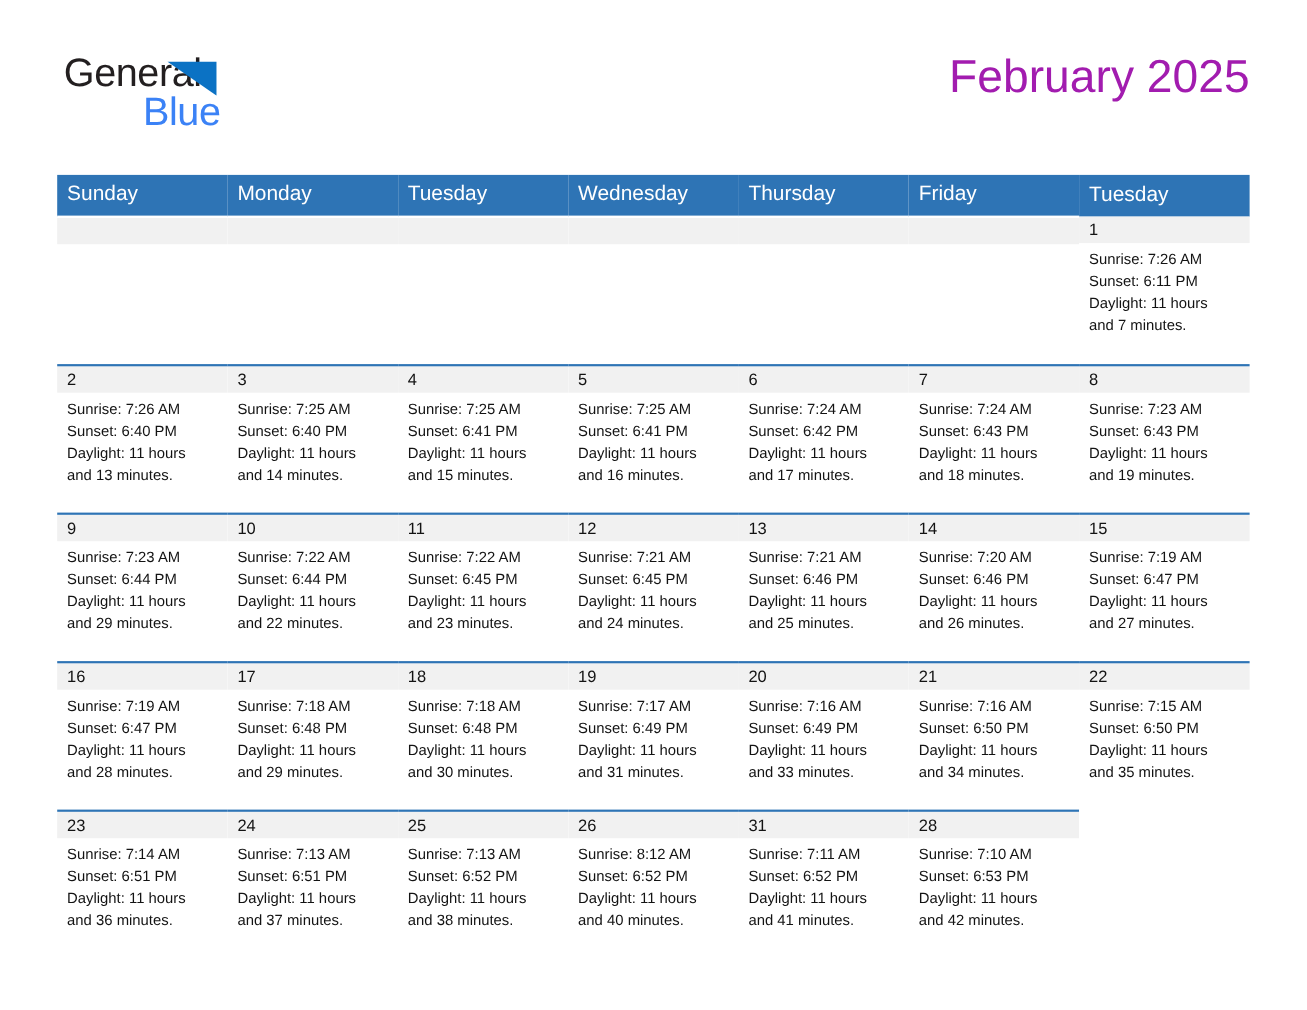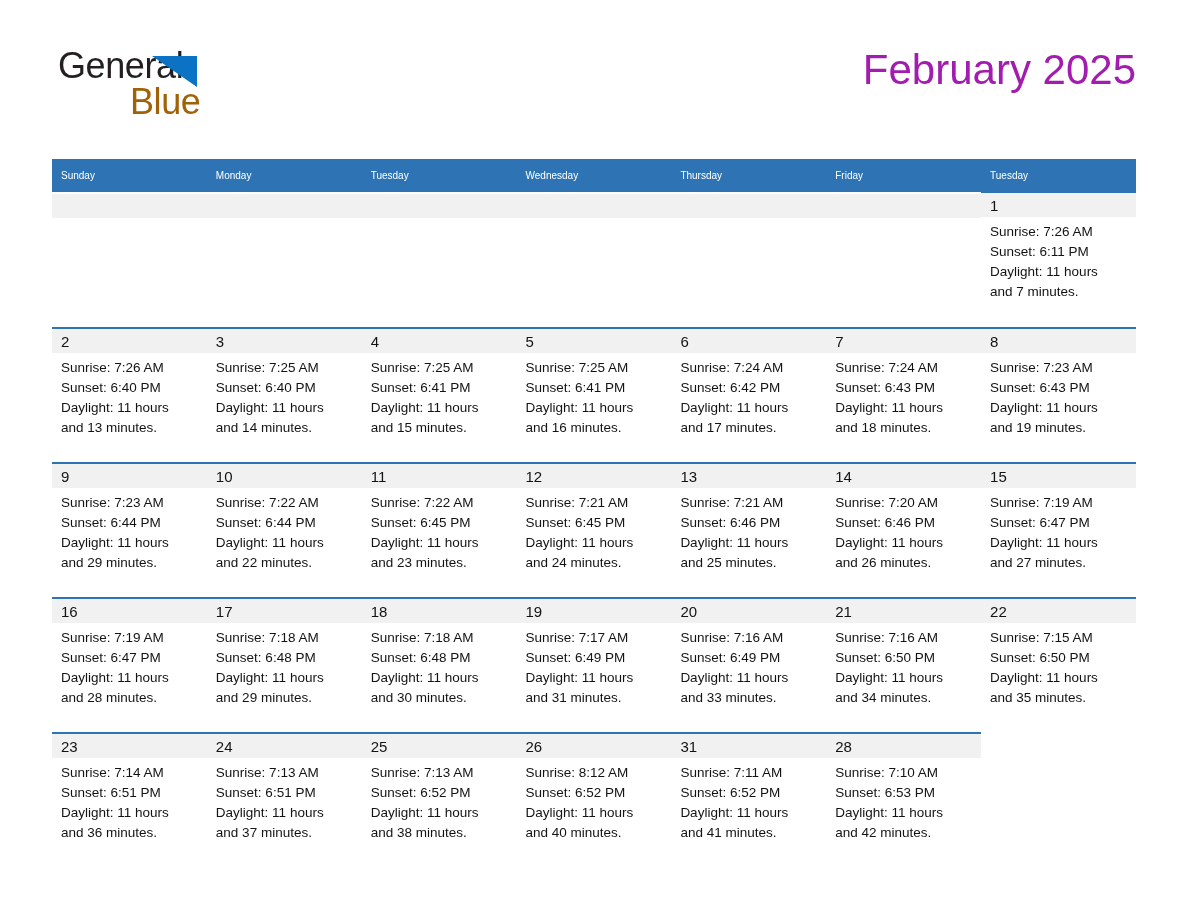--- a/index.html
+++ b/index.html
@@ -52,21 +52,21 @@
     left: 100px;
     top: 12px;
     width: 45px;
     height: 31px;
   }
   .brand-blue {
     position: absolute;
     left: 78px;
     top: 40px;
     font-size: 36px;
-    color: #a16207;
+    color: #3b82f6;
     letter-spacing: -0.4px;
     line-height: 1;
     font-weight: 400;
   }
 
   .title-block {
     position: absolute;
     right: 0;
     top: 0;
     text-align: right;
@@ -94,21 +94,21 @@
     top: 159px;
     width: 1084px;
     border-collapse: collapse;
     table-layout: fixed;
   }
   .calendar col { width: 154.85px; }
 
   .calendar thead th {
     background: #2e74b5;
     color: #ffffff;
-    font-size: 10px;
+    font-size: 19px;
     font-weight: 400;
     text-align: left;
     padding: 7px 0 8px 9px;
     height: 18px;
     border: none;
   }
 
   .calendar tbody td {
     vertical-align: top;
     padding: 0;

